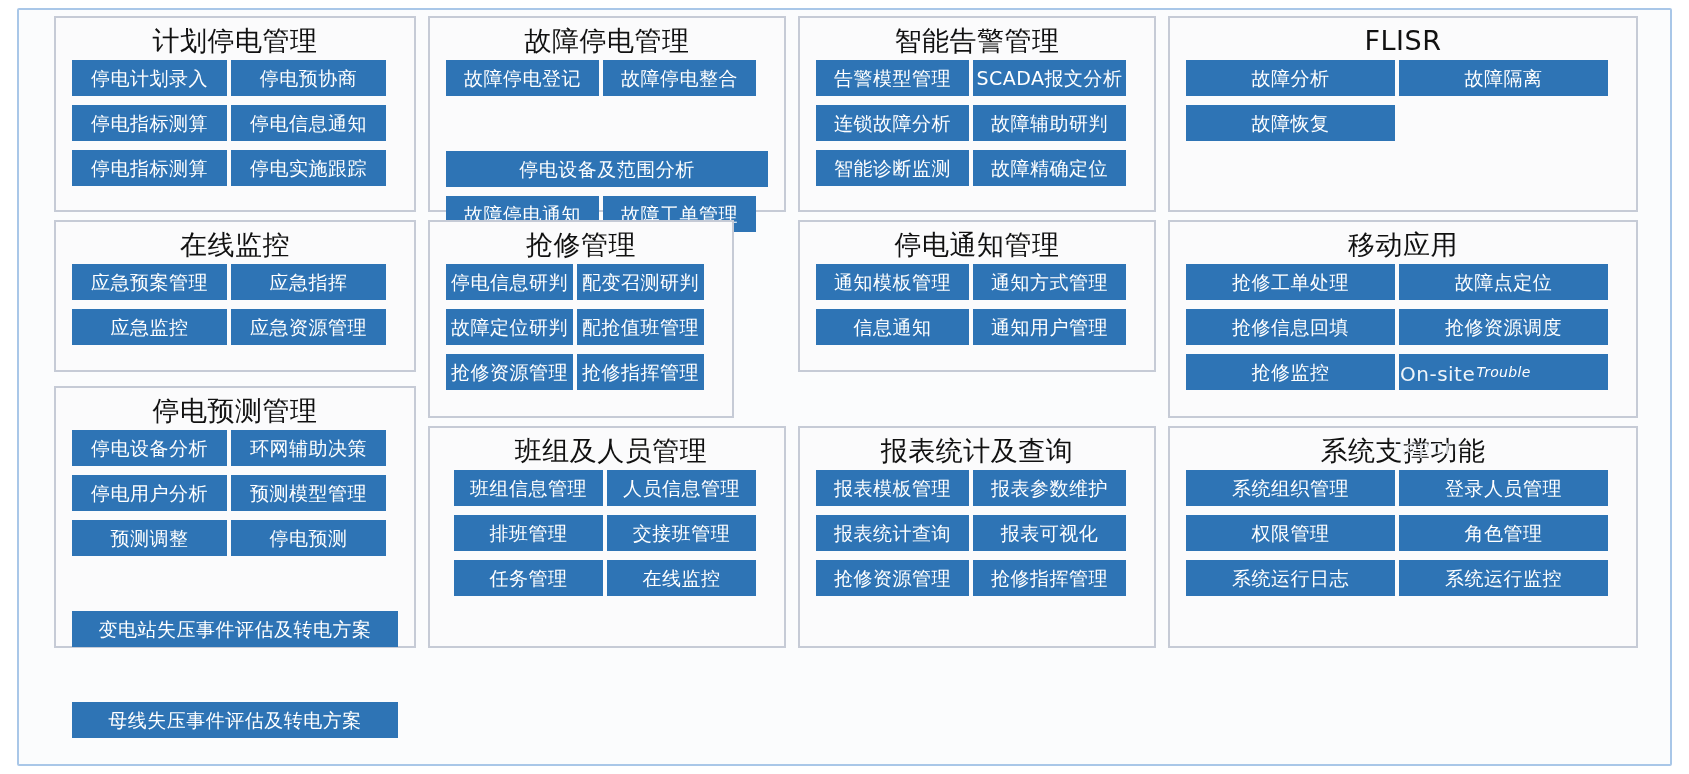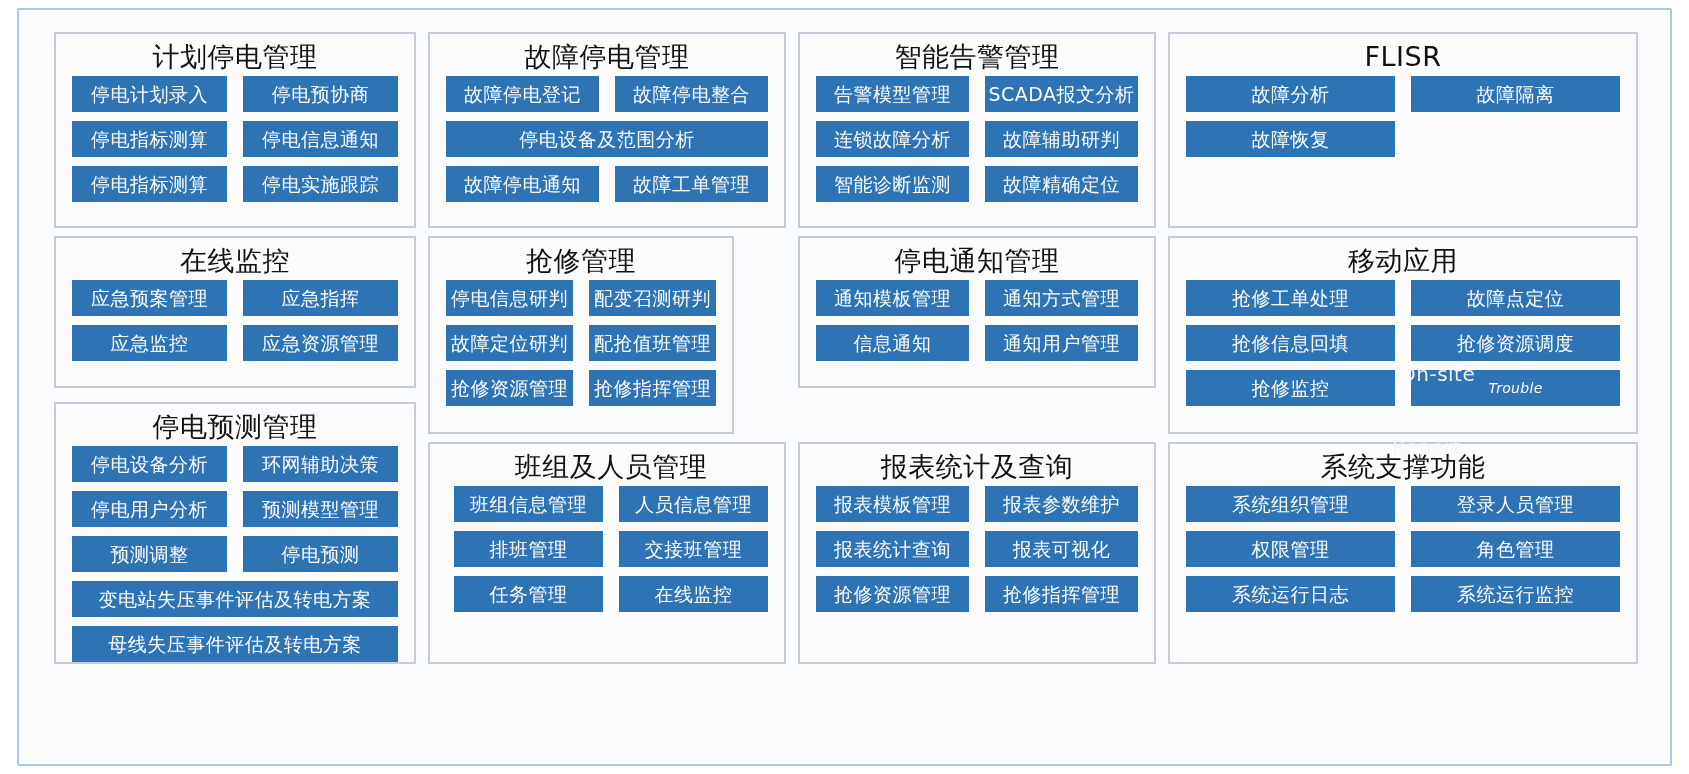--- a/index.html
+++ b/index.html
@@ -25,21 +25,21 @@
     width: 1655px;
     height: 758px;
     border: 2px solid #a9c7e8;
     background: #fbfcfd;
     box-sizing: border-box;
     border-radius: 2px;
   }
   .grid {
     position: absolute;
     left: 40px;
-    top: 22px;
+    top: 6px;
     width: 1612px;
     height: 728px;
     box-sizing: border-box;
   }
   
   .panel {
     position: absolute;
     background: #fbfbfc;
     border: 2px solid #c6cbd6;
     box-sizing: border-box;
@@ -54,21 +54,21 @@
     margin: 9px 0 5px 0;
     font-family: "DejaVu Sans", "Liberation Sans", sans-serif;
     letter-spacing: 0.5px;
     white-space: nowrap;
   }
   .btn-grid {
     display: flex;
     flex-wrap: wrap;
     padding: 0 16px 10px 16px;
     box-sizing: border-box;
-    gap: 9px 16px;
+    gap: 9px 4px;
     align-content: flex-start;
   }
   .btn {
     background: #2e74b5;
     color: #ffffff;
     font-size: 19px;
     line-height: 1;
     height: 36px;
     display: flex;
     align-items: center;
@@ -78,20 +78,21 @@
     cursor: pointer;
     user-select: none;
     letter-spacing: 0.5px;
     font-family: "DejaVu Sans", "Liberation Sans", sans-serif;
   }
   .btn.half {
     width: calc((100% - 16px) / 2);
   }
   .btn.full {
     width: 100%;
+    margin-top: 46px;
   }
   .btn.en {
     font-size: 14px;
     letter-spacing: 0.3px;
     font-style: italic;
   }
   
   .overlay-word {
     position: absolute;
     color: #ffffff;

